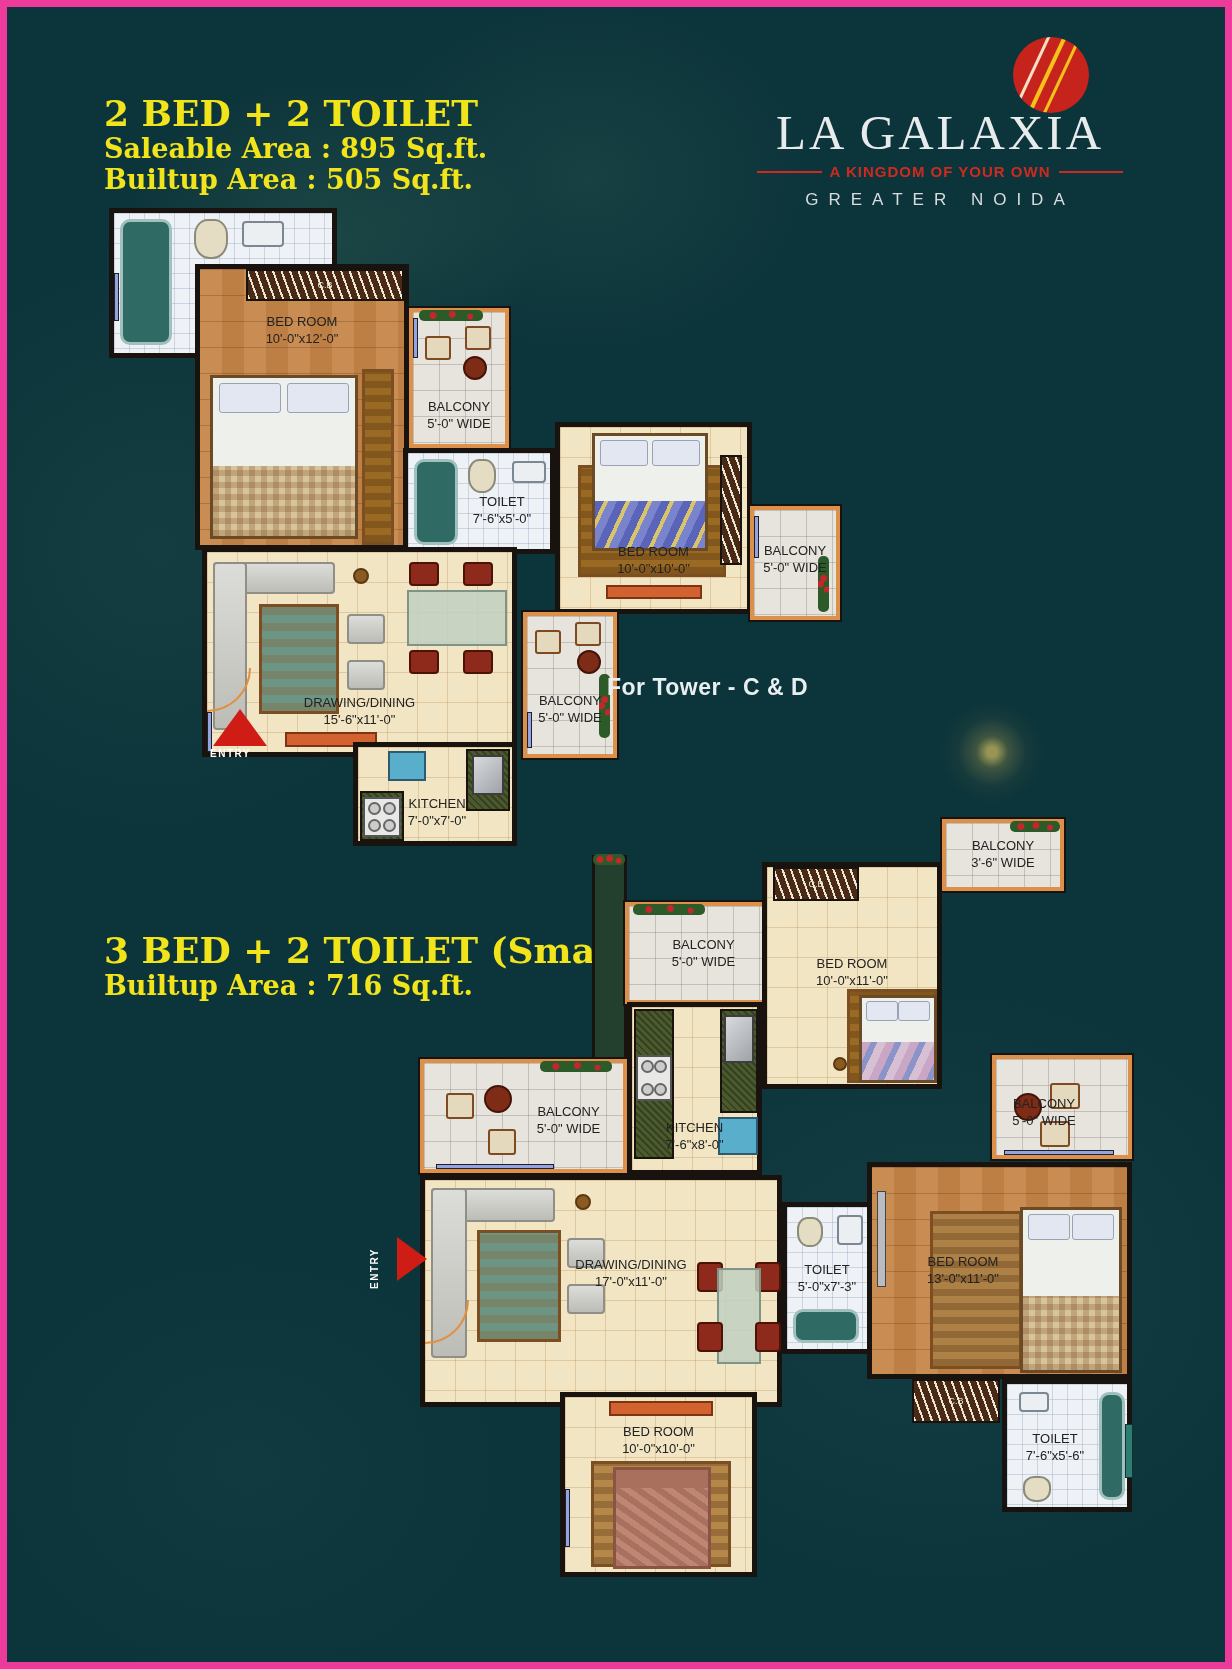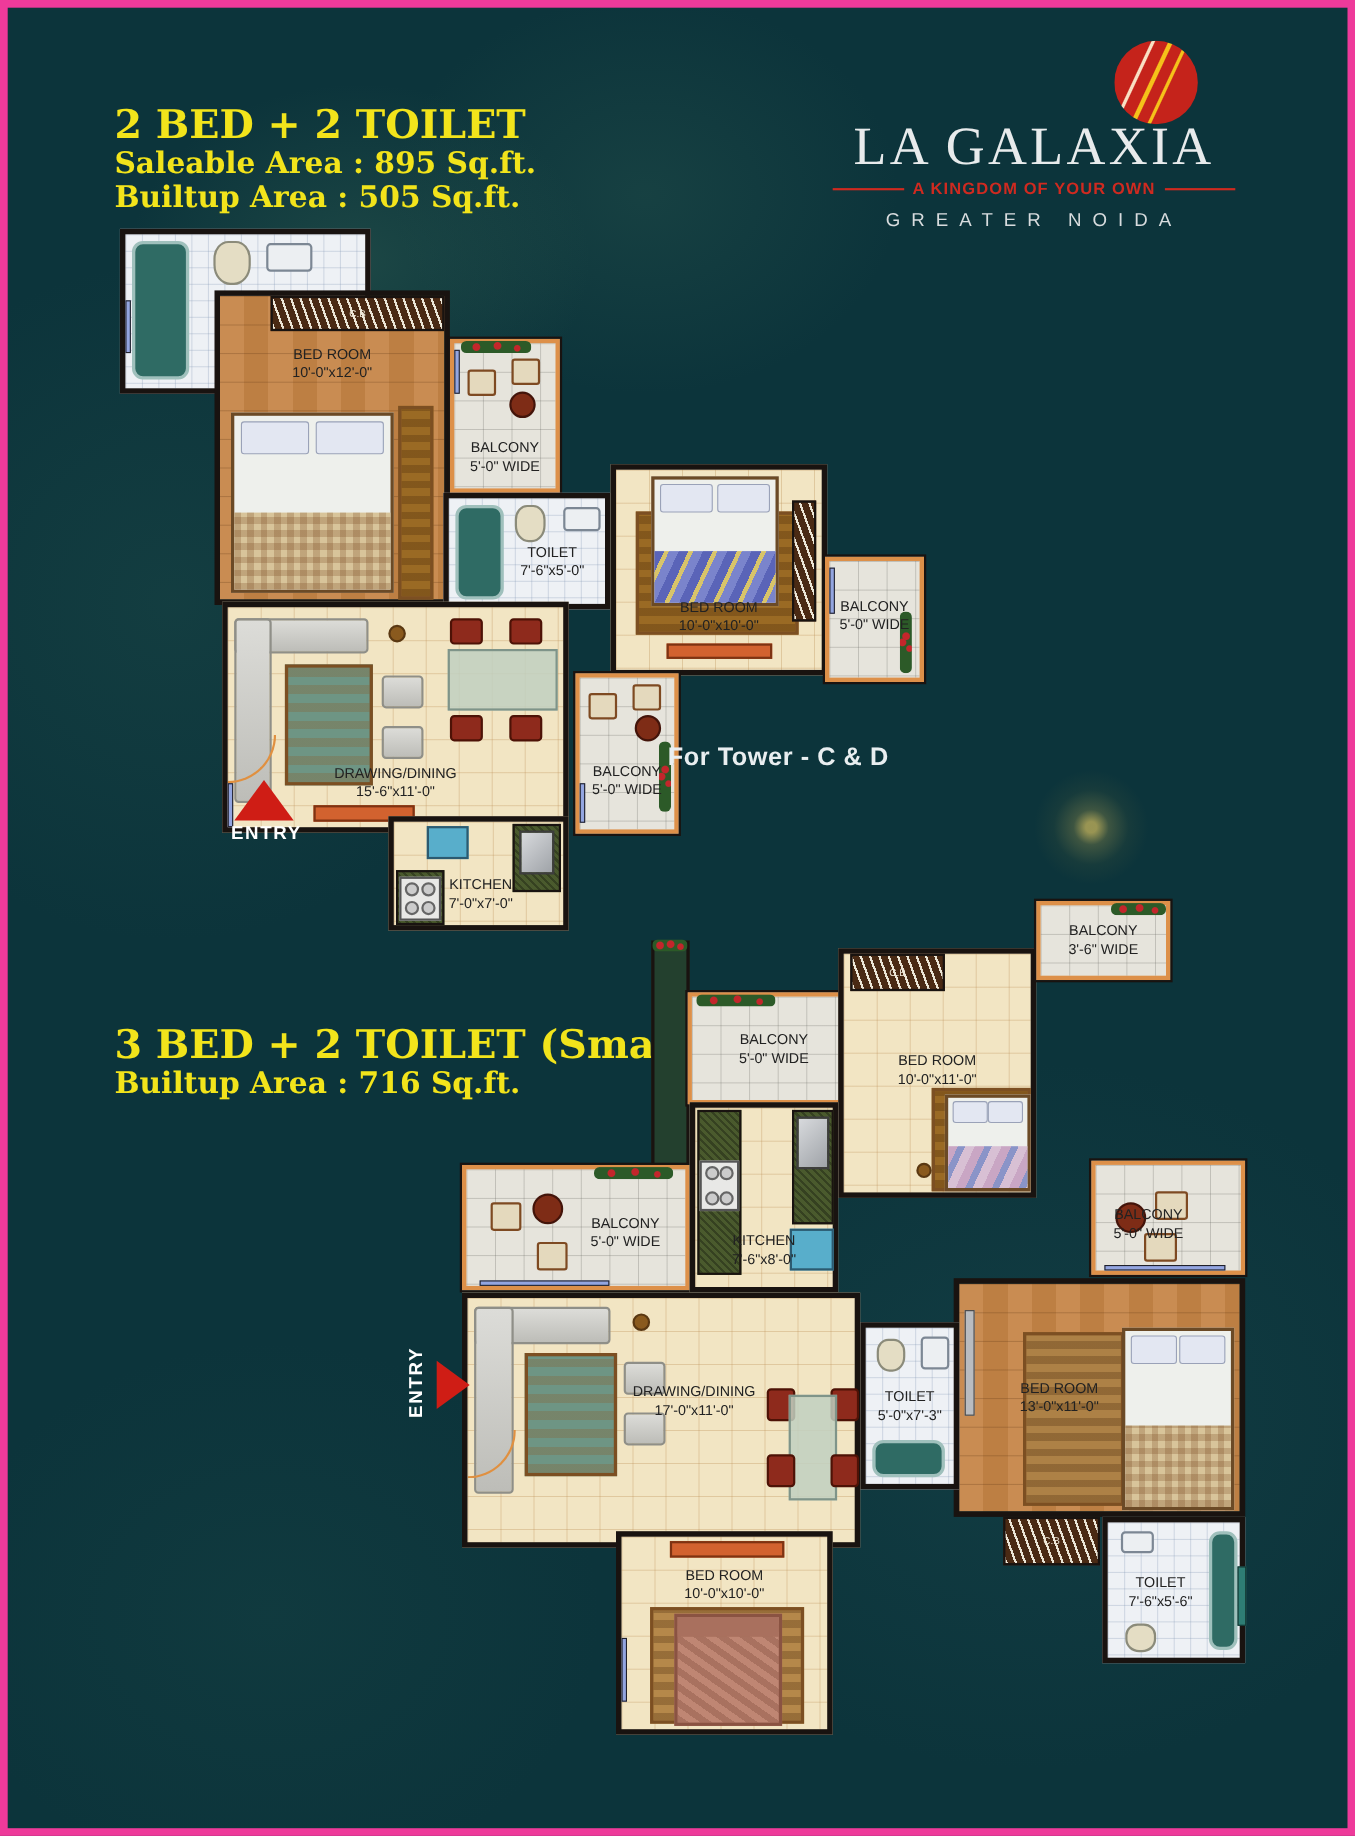--- a/index.html
+++ b/index.html
@@ -64,21 +64,21 @@
   .bchair{background:#e4d9bd;border:2px solid #7e4a22;border-radius:3px;}
   .tv{background:#d2622f;border:2px solid #7e3312;}
   .tvv{background:#b9bcc0;border:1px solid #444;}
   .lamp{background:#8a5a1e;border-radius:50%;border:2px solid #5a3812;}
   .deco-col{position:absolute;background:#23402e;border:3px solid #191310;box-sizing:border-box;}
   .arc{position:absolute;border:2px solid #e09040;border-left:none;border-top:none;border-radius:0 0 100% 0;}
   .tealdoor{background:#2e7d74;border:1px solid #12332f;}
   
   .tri-up{position:absolute;width:0;height:0;border-left:27px solid transparent;border-right:27px solid transparent;border-bottom:37px solid #cf1d15;}
   .tri-right{position:absolute;width:0;height:0;border-top:22px solid transparent;border-bottom:22px solid transparent;border-left:30px solid #cf1d15;}
-  .entry-label{position:absolute;color:#fff;font-weight:bold;font-size:17px;letter-spacing:1.5px;}
+  .entry-label{position:absolute;color:#fff;font-weight:bold;font-size:10px;letter-spacing:1.5px;}
   .entry-vert{writing-mode:vertical-rl;transform:rotate(180deg);}
   .tower{position:absolute;font-weight:bold;font-size:23px;color:#e9eef0;letter-spacing:.5px;}
 </style>
 </head>
 <body>
 
 <div class="page">
 
   <div class="ftitle" style="left:97px;top:86px;">
     <div class="t">2 BED + 2 TOILET</div>

